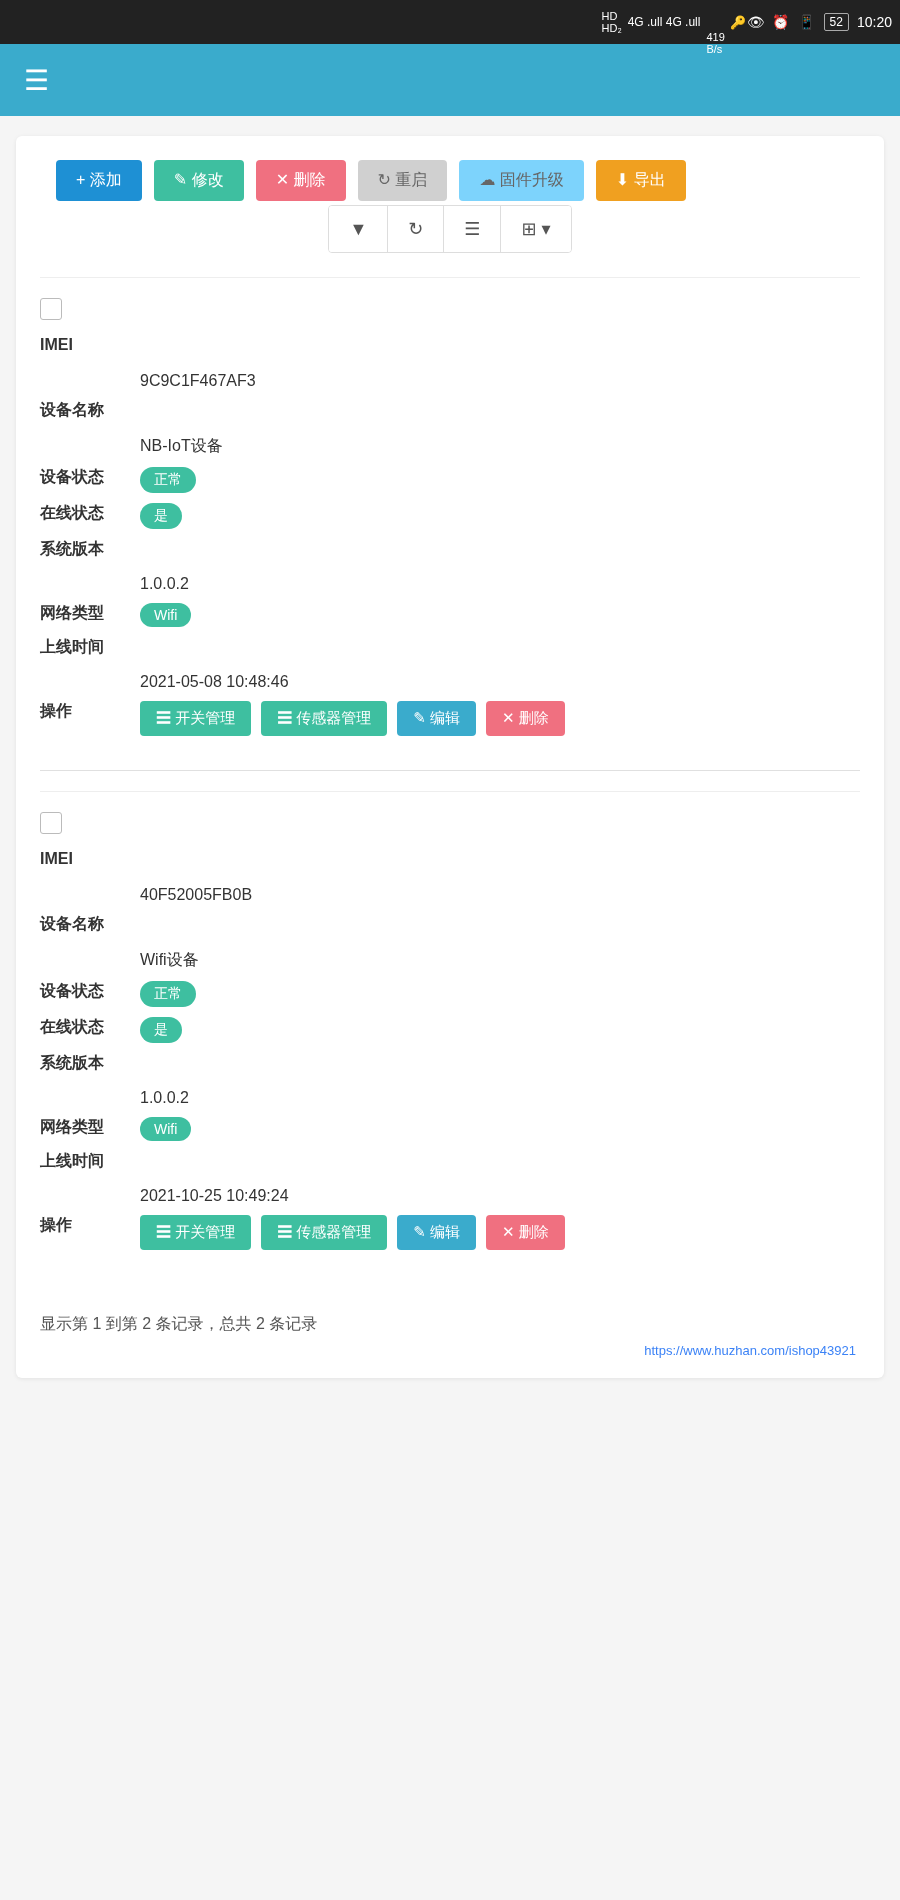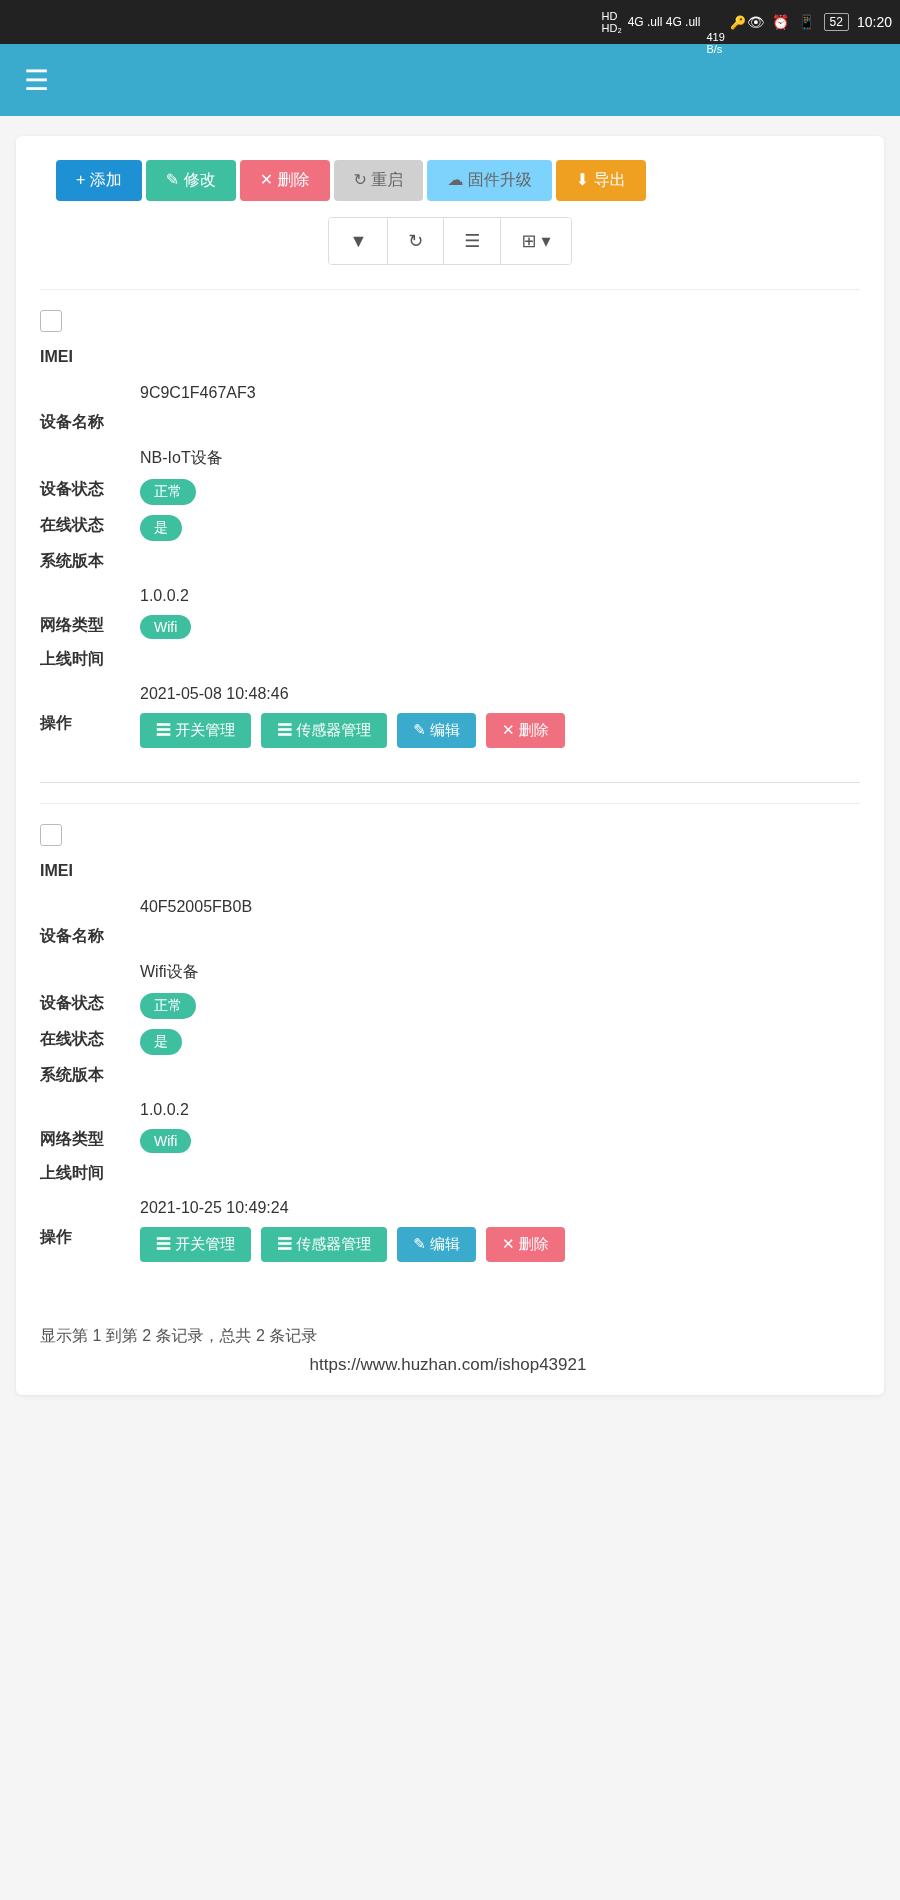--- a/index.html
+++ b/index.html
@@ -48,22 +48,22 @@
       background: #fff;
       border-radius: 6px;
       padding: 24px 24px 20px;
       box-shadow: 0 1px 4px rgba(0,0,0,0.08);
     }
 
     
     .toolbar {
       display: flex;
       flex-wrap: wrap;
-      gap: 4px;
-      margin-bottom: 16px;
+      gap: 12px;
+      margin-bottom: 4px;
       padding-left: 16px;
     }
     .btn {
       display: inline-flex;
       align-items: center;
       gap: 6px;
       padding: 10px 20px;
       border: none;
       border-radius: 4px;
       font-size: 16px;
@@ -182,23 +182,23 @@
     
     .pagination-text {
       color: #555;
       font-size: 16px;
       margin-top: 24px;
       padding-top: 10px;
     }
 
     
     .watermark {
-      text-align: center;
-      color: #404040;
-      font-size: 17px;
+      text-align: right;
+      color: #3b82f6;
+      font-size: 13px;
       margin-top: 8px;
       padding-right: 4px;
     }
   </style>
 </head>
 <body>
 
 <div class="status-bar">
   <div class="status-left">
     <span style="font-size:11px;">HD<br>HD₂</span>

